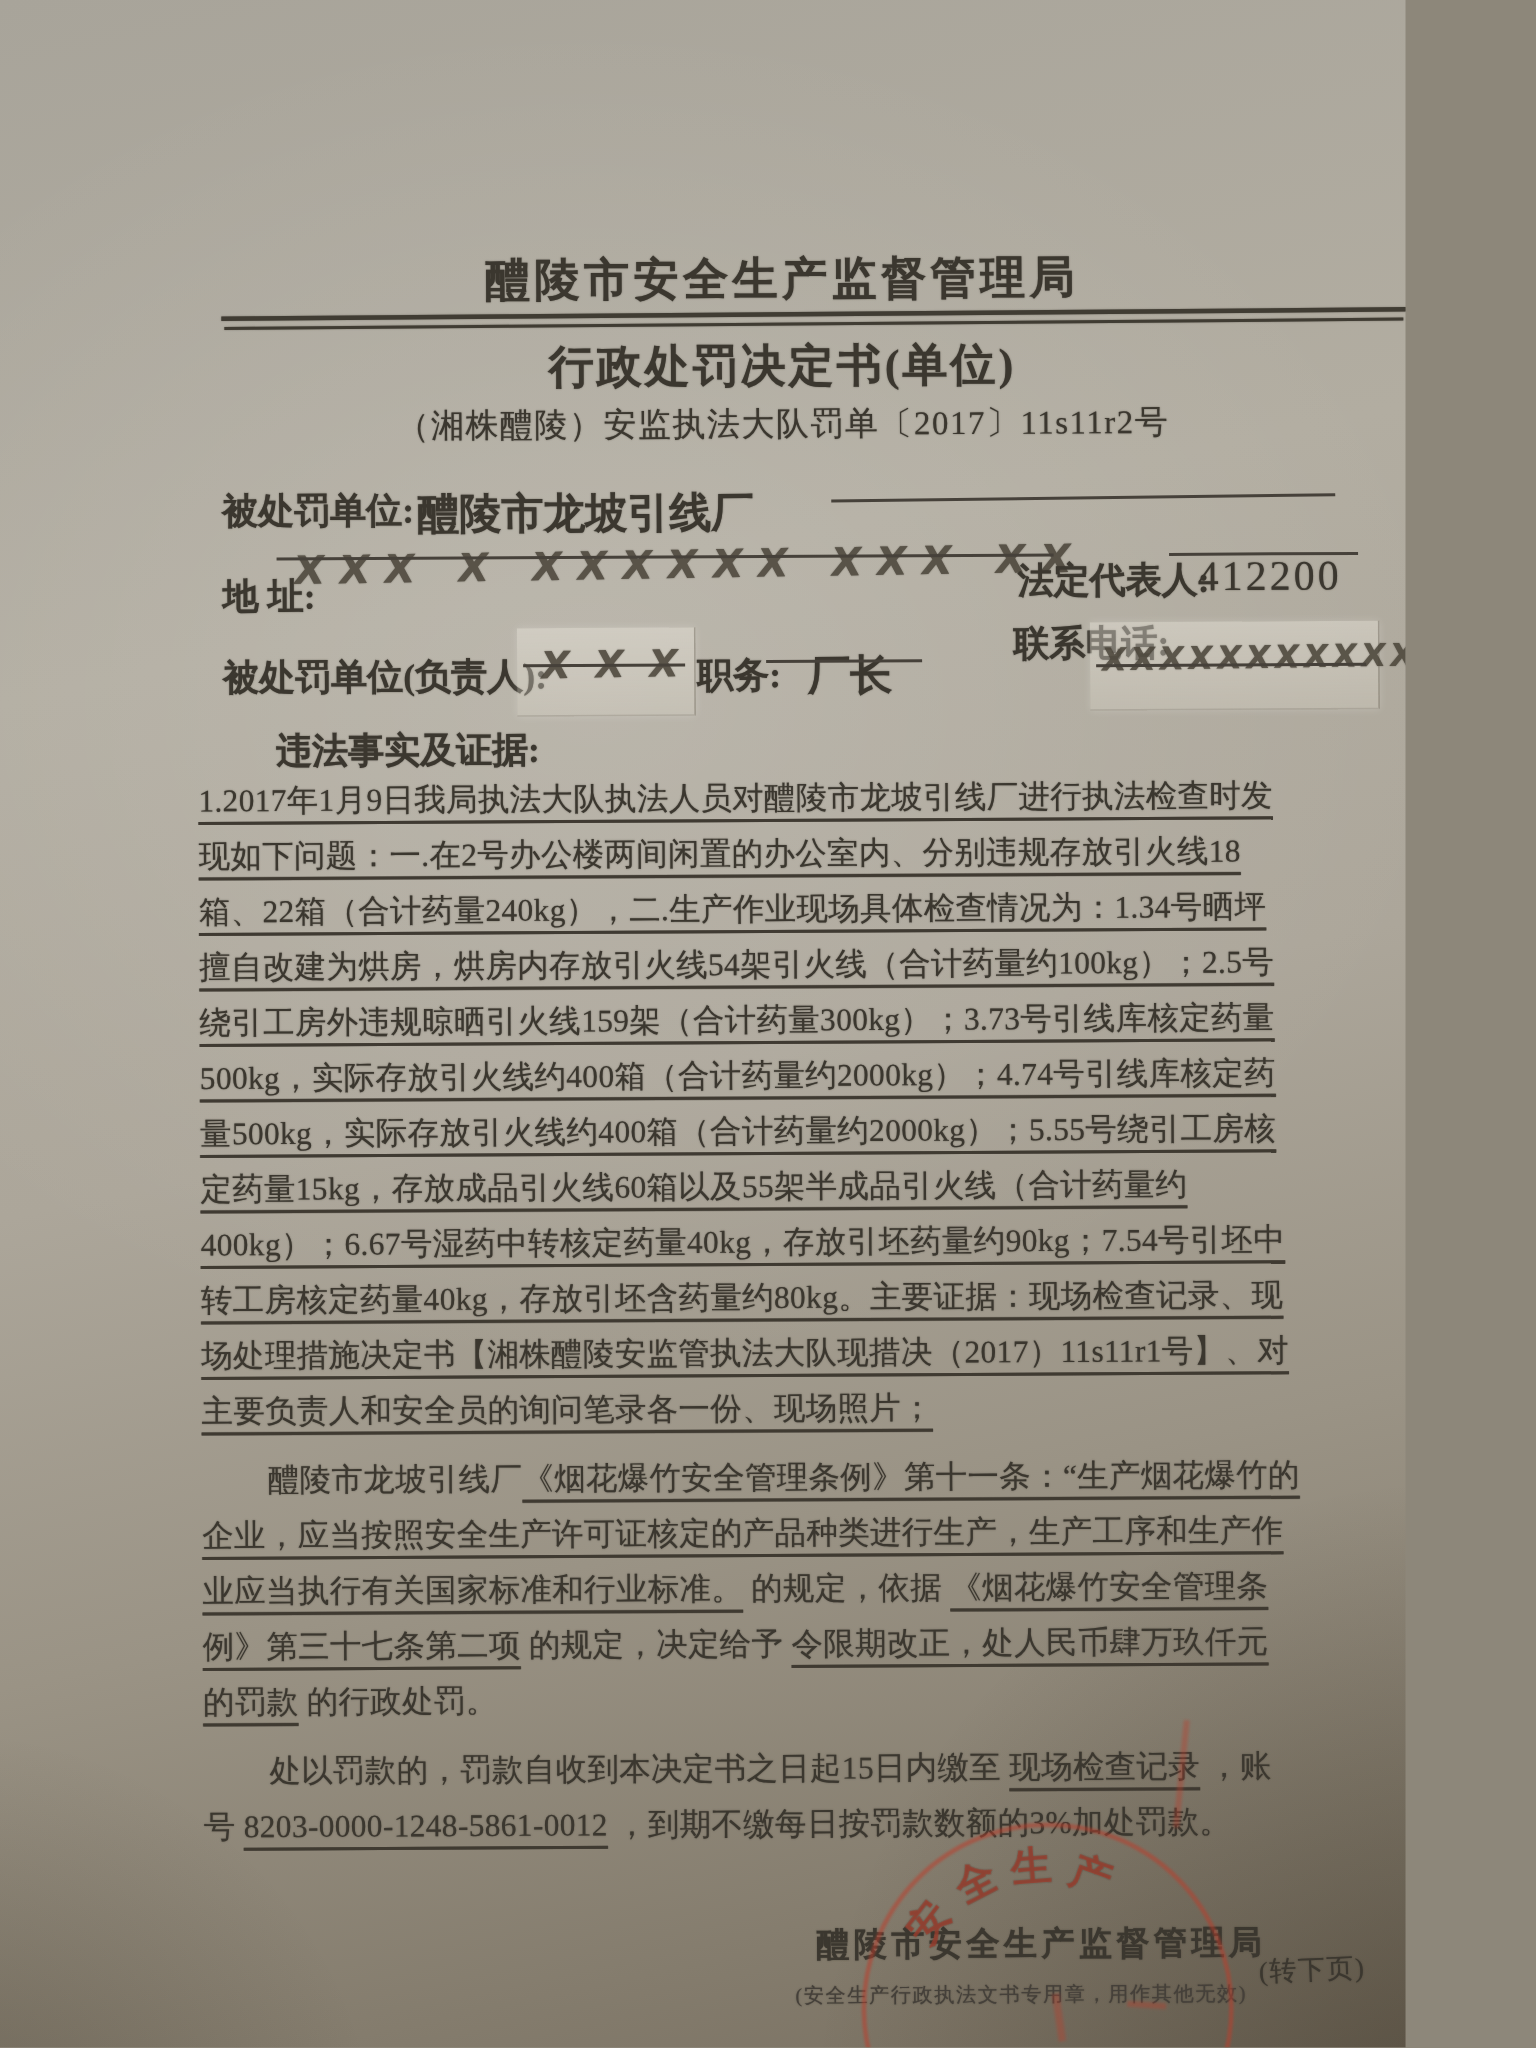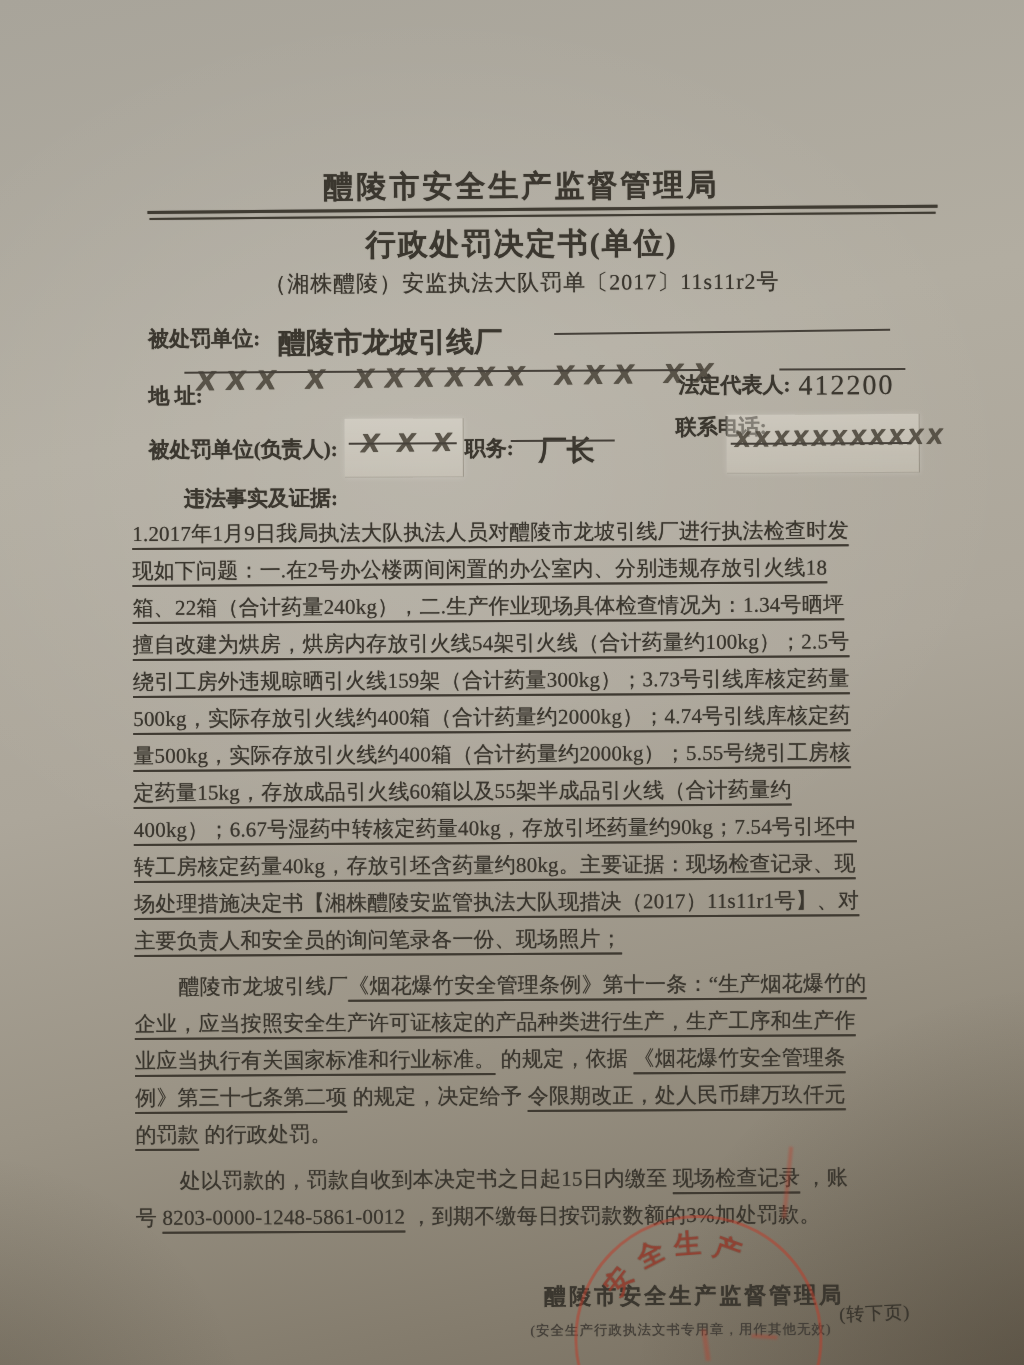--- a/index.html
+++ b/index.html
@@ -2,21 +2,21 @@
 <html><head>
 <meta charset="utf-8">
 <style>
   html,body{margin:0;padding:0;}
   body{
     width:1024px;height:1365px;overflow:hidden;
     font-family:"Liberation Serif","DejaVu Serif",serif;
     background:#8d877a;
   }
   #photo{
-    position:relative;width:1024px;height:1365px;overflow:hidden;
+    position:relative;width:937px;height:1365px;overflow:hidden;
     background:
       radial-gradient(ellipse 900px 700px at 42% 34%, rgba(255,255,255,0.13), rgba(255,255,255,0) 65%),
       radial-gradient(circle 620px at 104% 104%, rgba(35,28,16,0.38), rgba(35,28,16,0) 70%),
       radial-gradient(circle 420px at -4% 106%, rgba(40,33,20,0.25), rgba(40,33,20,0) 70%),
       linear-gradient(168deg,#a8a49a 0%,#b2ada1 30%,#aca69a 52%,#9a9385 72%,#847c6d 90%,#786f60 100%);
   }
   #content{
     position:absolute;left:0;top:0;width:1024px;height:1365px;
     transform:rotate(-0.3deg);
     color:#3b372f;
@@ -26,21 +26,21 @@
   
   .hdr{position:absolute;left:133px;width:782px;text-align:center;}
   #agency-title{top:166px;font-size:30px;font-weight:bold;letter-spacing:3px;}
   .rule{position:absolute;background:#403c33;box-shadow:0 0 1px rgba(59,55,47,.6);}
   #rule-top{left:150px;top:208px;width:790px;height:3px;transform:rotate(-0.15deg);}
   #rule-bot{left:152px;top:215px;width:786px;height:2px;transform:rotate(-0.15deg);}
   #doc-title{top:224px;font-size:30px;font-weight:bold;letter-spacing:2px;}
   #doc-number{top:268px;font-size:22px;letter-spacing:1px;}
 
   
-  .lab{position:absolute;font-size:21px;font-weight:bold;white-space:nowrap;}
+  .lab{position:absolute;font-size:24px;font-weight:bold;white-space:nowrap;}
   .val{position:absolute;font-size:28px;white-space:nowrap;}
   .blank{position:absolute;border-bottom:2px solid #46413a;}
   .hand{
     font-family:"DejaVu Sans",sans-serif;font-weight:600;
     transform:skewX(-9deg) rotate(-0.6deg);
     color:#4c463b;opacity:.88;
   }
   .patch{
     position:absolute;
     background:linear-gradient(rgba(238,234,224,0.42),rgba(223,218,205,0.30));

